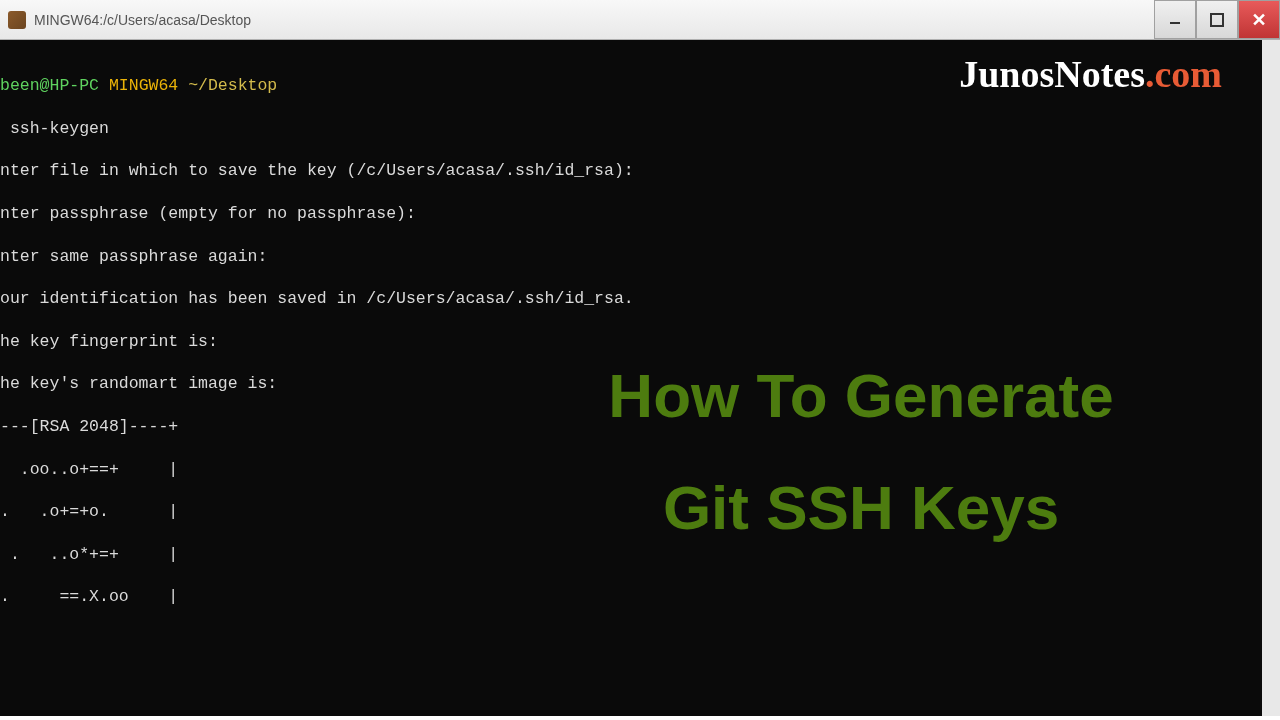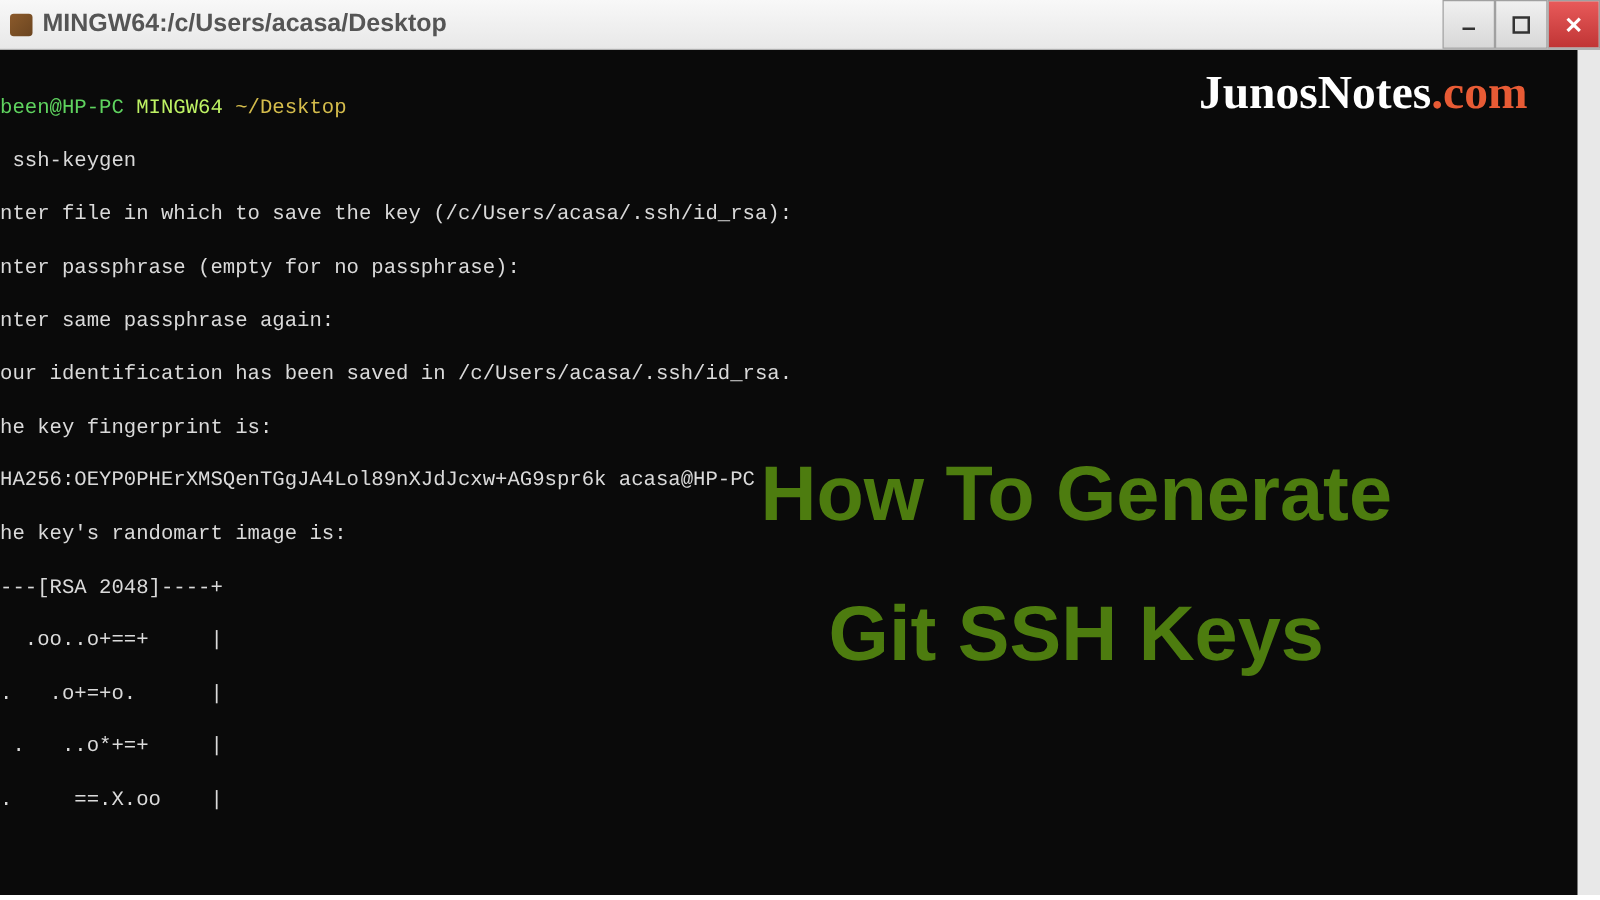--- a/index.html
+++ b/index.html
@@ -26,22 +26,21 @@
     .titlebar-icon {
       width: 18px;
       height: 18px;
       margin-right: 8px;
       background: linear-gradient(135deg, #8b5a2b, #6b4520);
       border-radius: 3px;
       position: relative;
     }
     .titlebar-title {
       color: #555;
-      font-size: 20px;
-      font-weight: bold;
+      font-size: 14px;
     }
     .window-controls {
       position: absolute;
       right: 0;
       top: 0;
       display: flex;
       height: 100%;
     }
     .window-btn {
       width: 42px;
@@ -72,21 +71,21 @@
     }
     .terminal-content {
       padding: 14px 0 0 0;
       white-space: pre;
       position: relative;
     }
     .green {
       color: #5fd35f;
     }
     .purple {
-      color: #bef264;
+      color: #eab308;
       text-align: right;
     }
     .yellow-path {
       color: #d4bc4c;
     }
     .white {
       color: #dadada;
     }
     .overlay-brand {
       position: absolute;
@@ -160,21 +159,20 @@
 
 <div class="terminal">
   <div class="terminal-content">
 <span class="line"><span class="green">been@HP-PC</span><span class="white"> </span><span class="purple">MINGW64</span><span class="white"> </span><span class="yellow-path">~/Desktop</span></span>
 <span class="line white"> ssh-keygen</span>
 <span class="line white">nter file in which to save the key (/c/Users/acasa/.ssh/id_rsa):</span>
 <span class="line white">nter passphrase (empty for no passphrase):</span>
 <span class="line white">nter same passphrase again:</span>
 <span class="line white">our identification has been saved in /c/Users/acasa/.ssh/id_rsa.</span>
 <span class="line white">he key fingerprint is:</span>
-<span class="line white">HA256:OEYP0PHErXMSQenTGgJA4Lol89nXJdJcxw+AG9spr6k acasa@HP-PC</span>
 <span class="line white">he key's randomart image is:</span>
 <span class="line white">---[RSA 2048]----+</span>
 <span class="line white">  .oo..o+==+     |</span>
 <span class="line white">.   .o+=+o.      |</span>
 <span class="line white"> .   ..o*+=+     |</span>
 <span class="line white">.     ==.X.oo    |</span>
 
 
 
 

